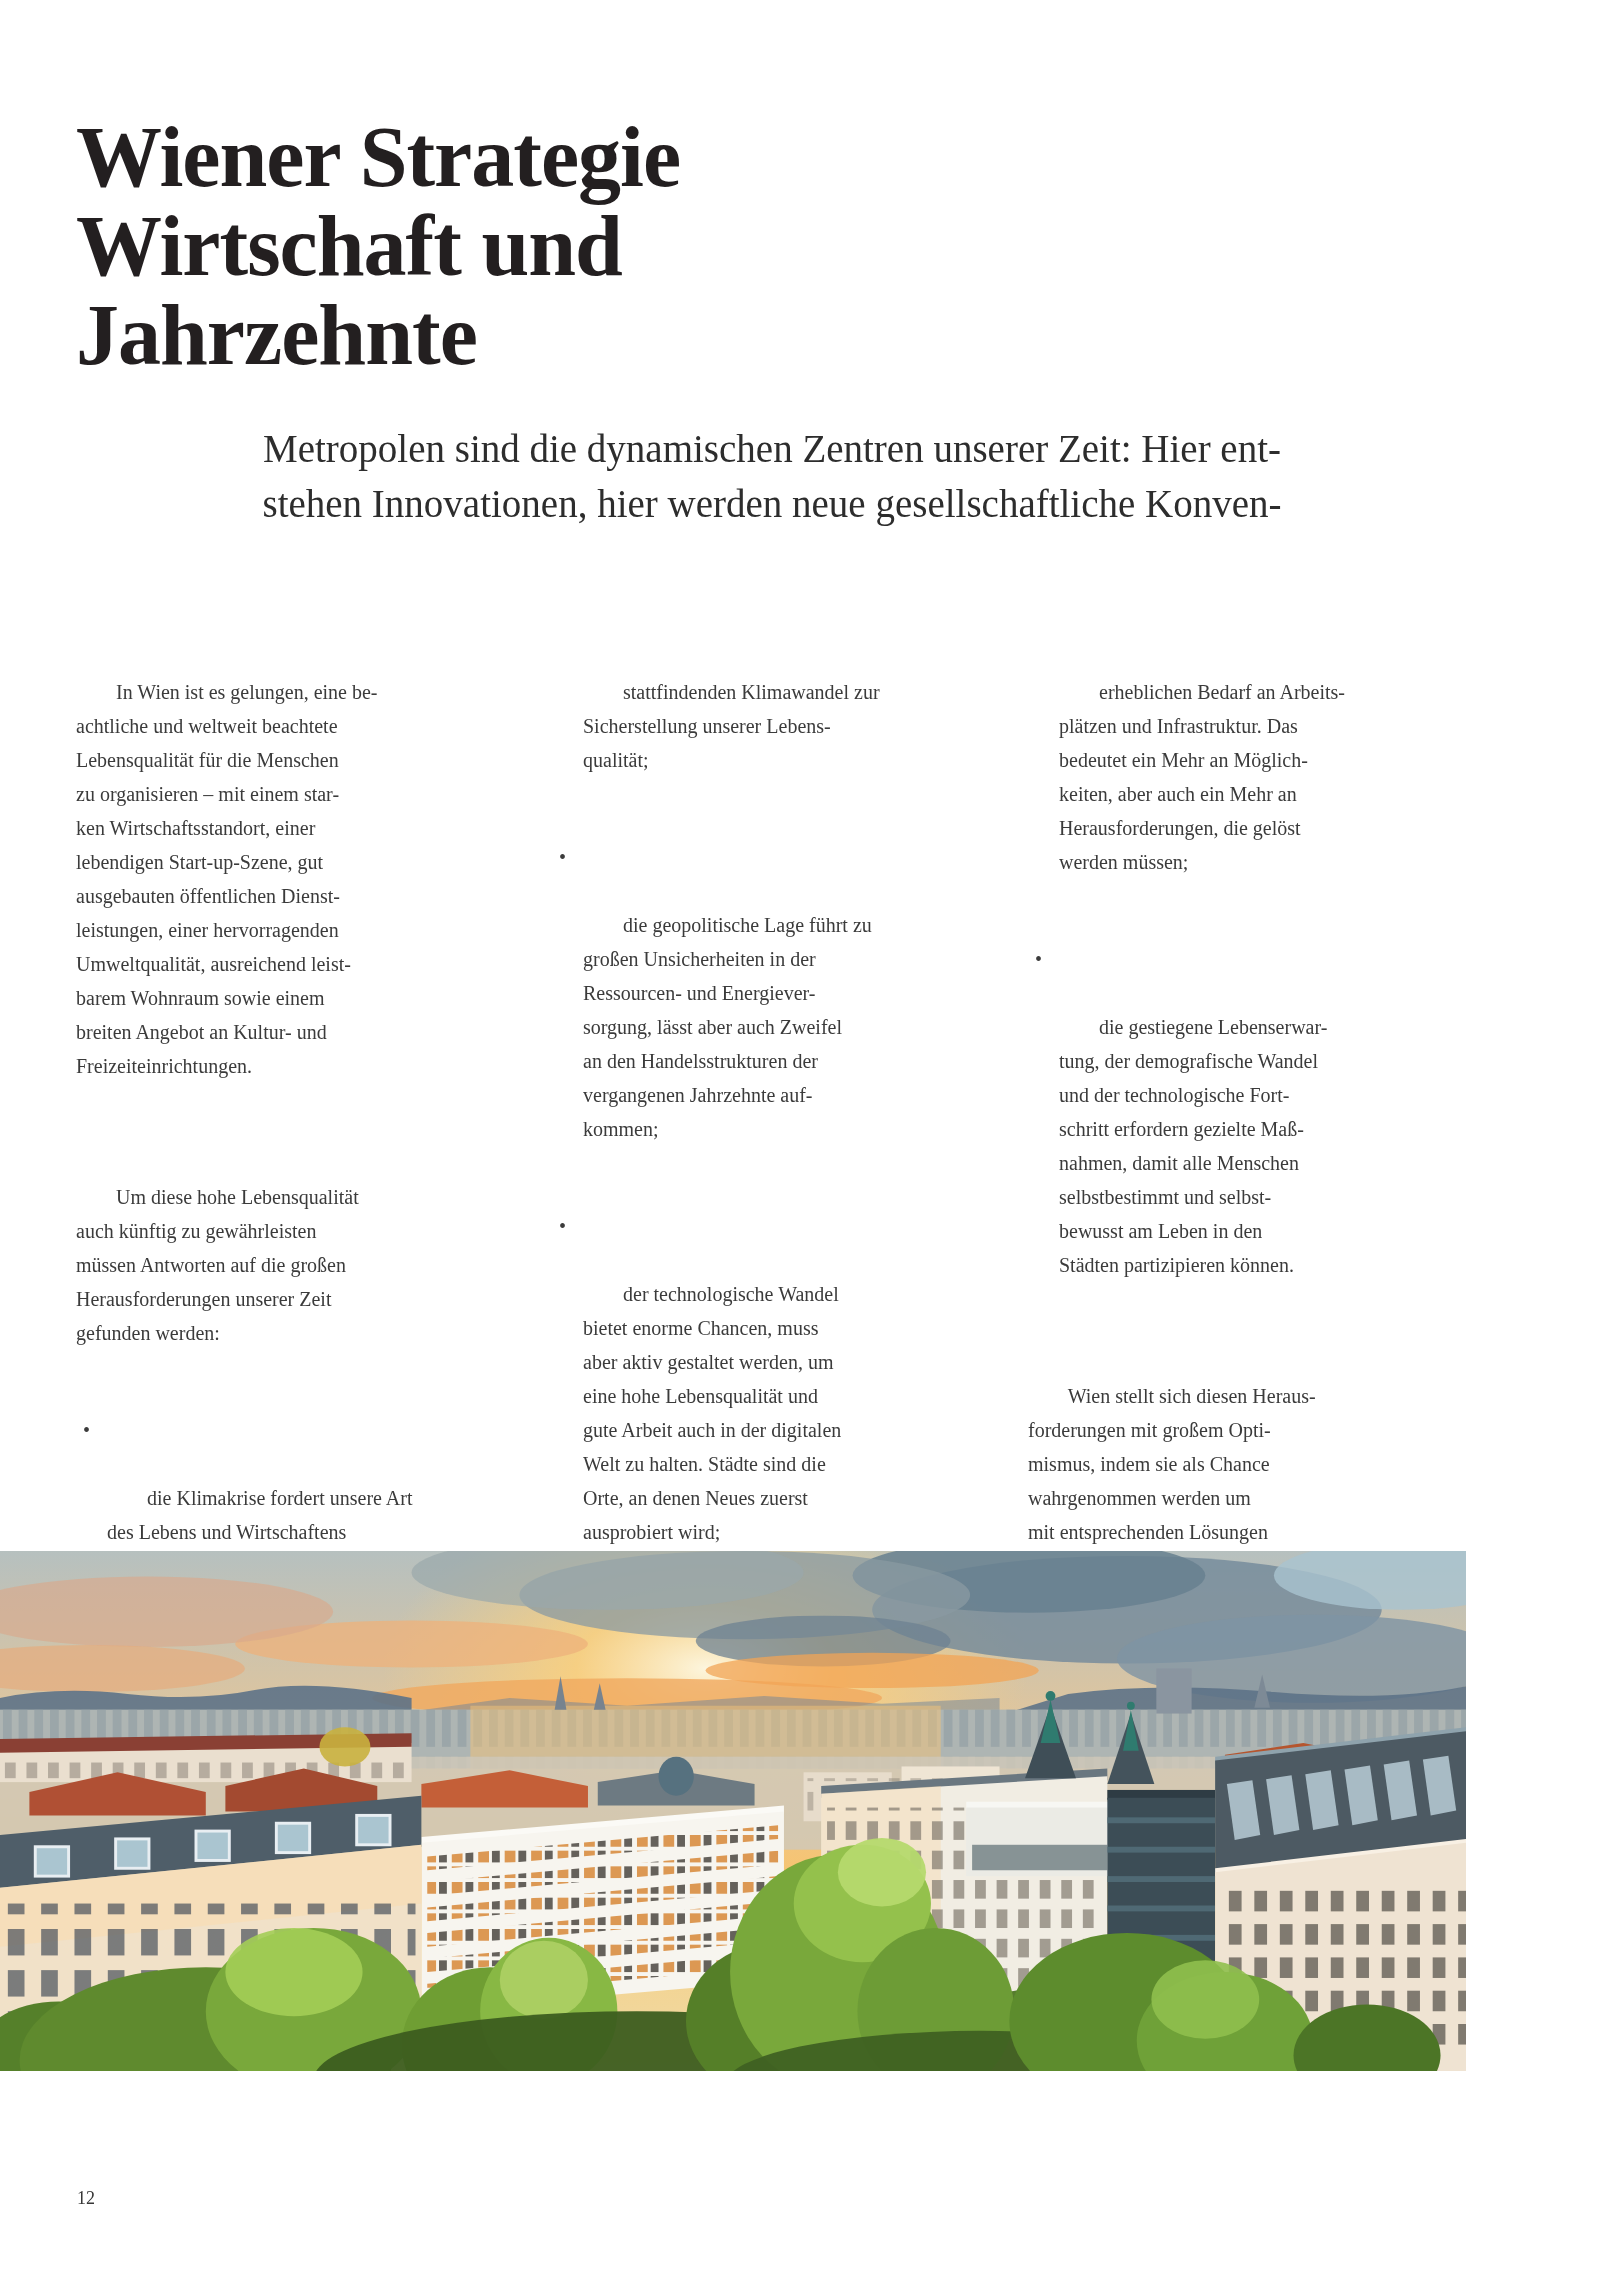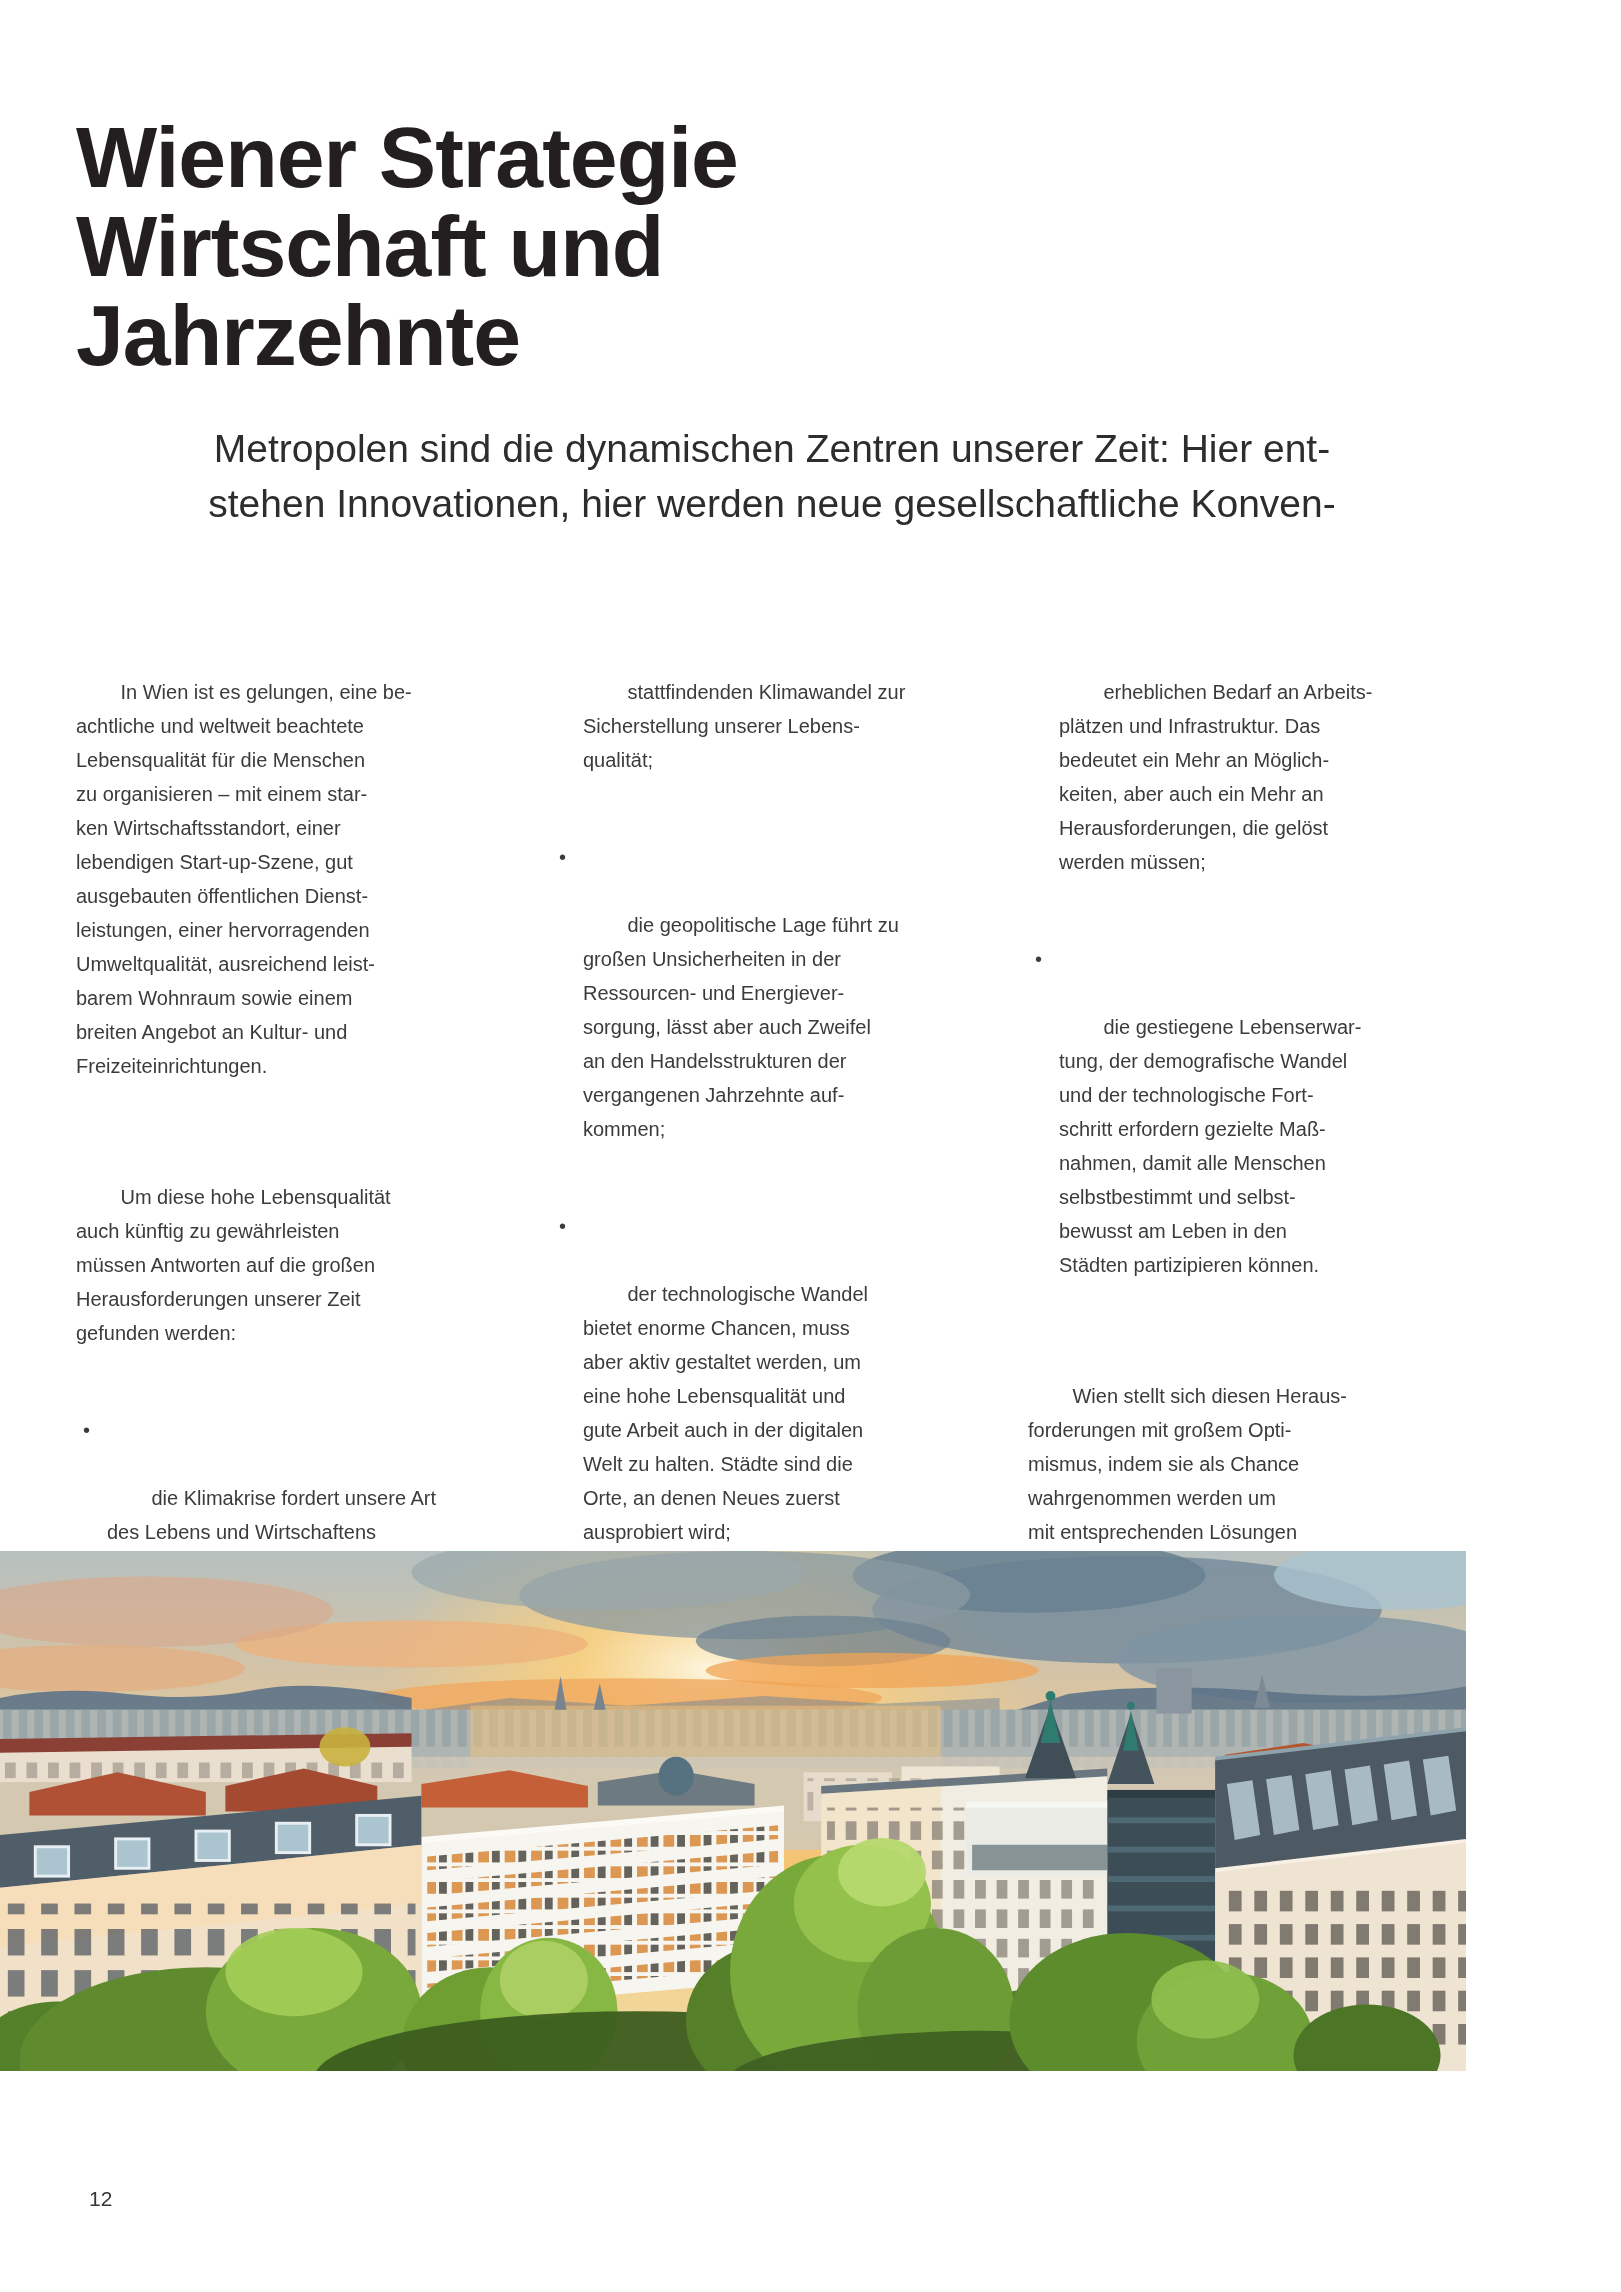--- a/index.html
+++ b/index.html
@@ -1,20 +1,20 @@
 <!DOCTYPE html>
 <html lang="de"><head>
 <meta charset="utf-8">
 <style>
   html,body { margin:0; padding:0; background:#ffffff; }
   .page {
     position:relative;
     width:1621px; height:2293px;
     background:#ffffff;
-    font-family:Liberation Sans, sans-serif;
+    font-family:Liberation Serif, serif;
     overflow:hidden;
   }
   .page-title {
     position:absolute; left:76px; top:113px; margin:0;
     font-size:86px; line-height:89px; font-weight:700;
     letter-spacing:-1px; color:#231f20;
   }
   .title-line { display:block; }
   .lead {
     position:absolute; left:76px; top:421px; width:1392px;
@@ -34,21 +34,21 @@
   .block:last-child { margin-bottom:0; }
   .block.indent { padding-left:31px; }
   .block.li { position:relative; padding-left:31px; }
   .bullet { position:absolute; left:6.9px; top:0; }
   .photo {
     position:absolute; left:0; top:1551px; width:1466px; height:520px;
   }
   .photo svg { display:block; width:100%; height:100%; }
   .footer-page-number {
     position:absolute; left:77px; top:2182px;
-    font-size:21px; line-height:33px; color:#363636;margin-left:12px;
+    font-size:18px; line-height:33px; color:#363636;
   }
 </style>
 </head>
 <body>
 
 <div class="page">
 
   <h1 class="page-title">
     <span class="title-line">Wiener Strategie</span>
     <span class="title-line">Wirtschaft und</span>

